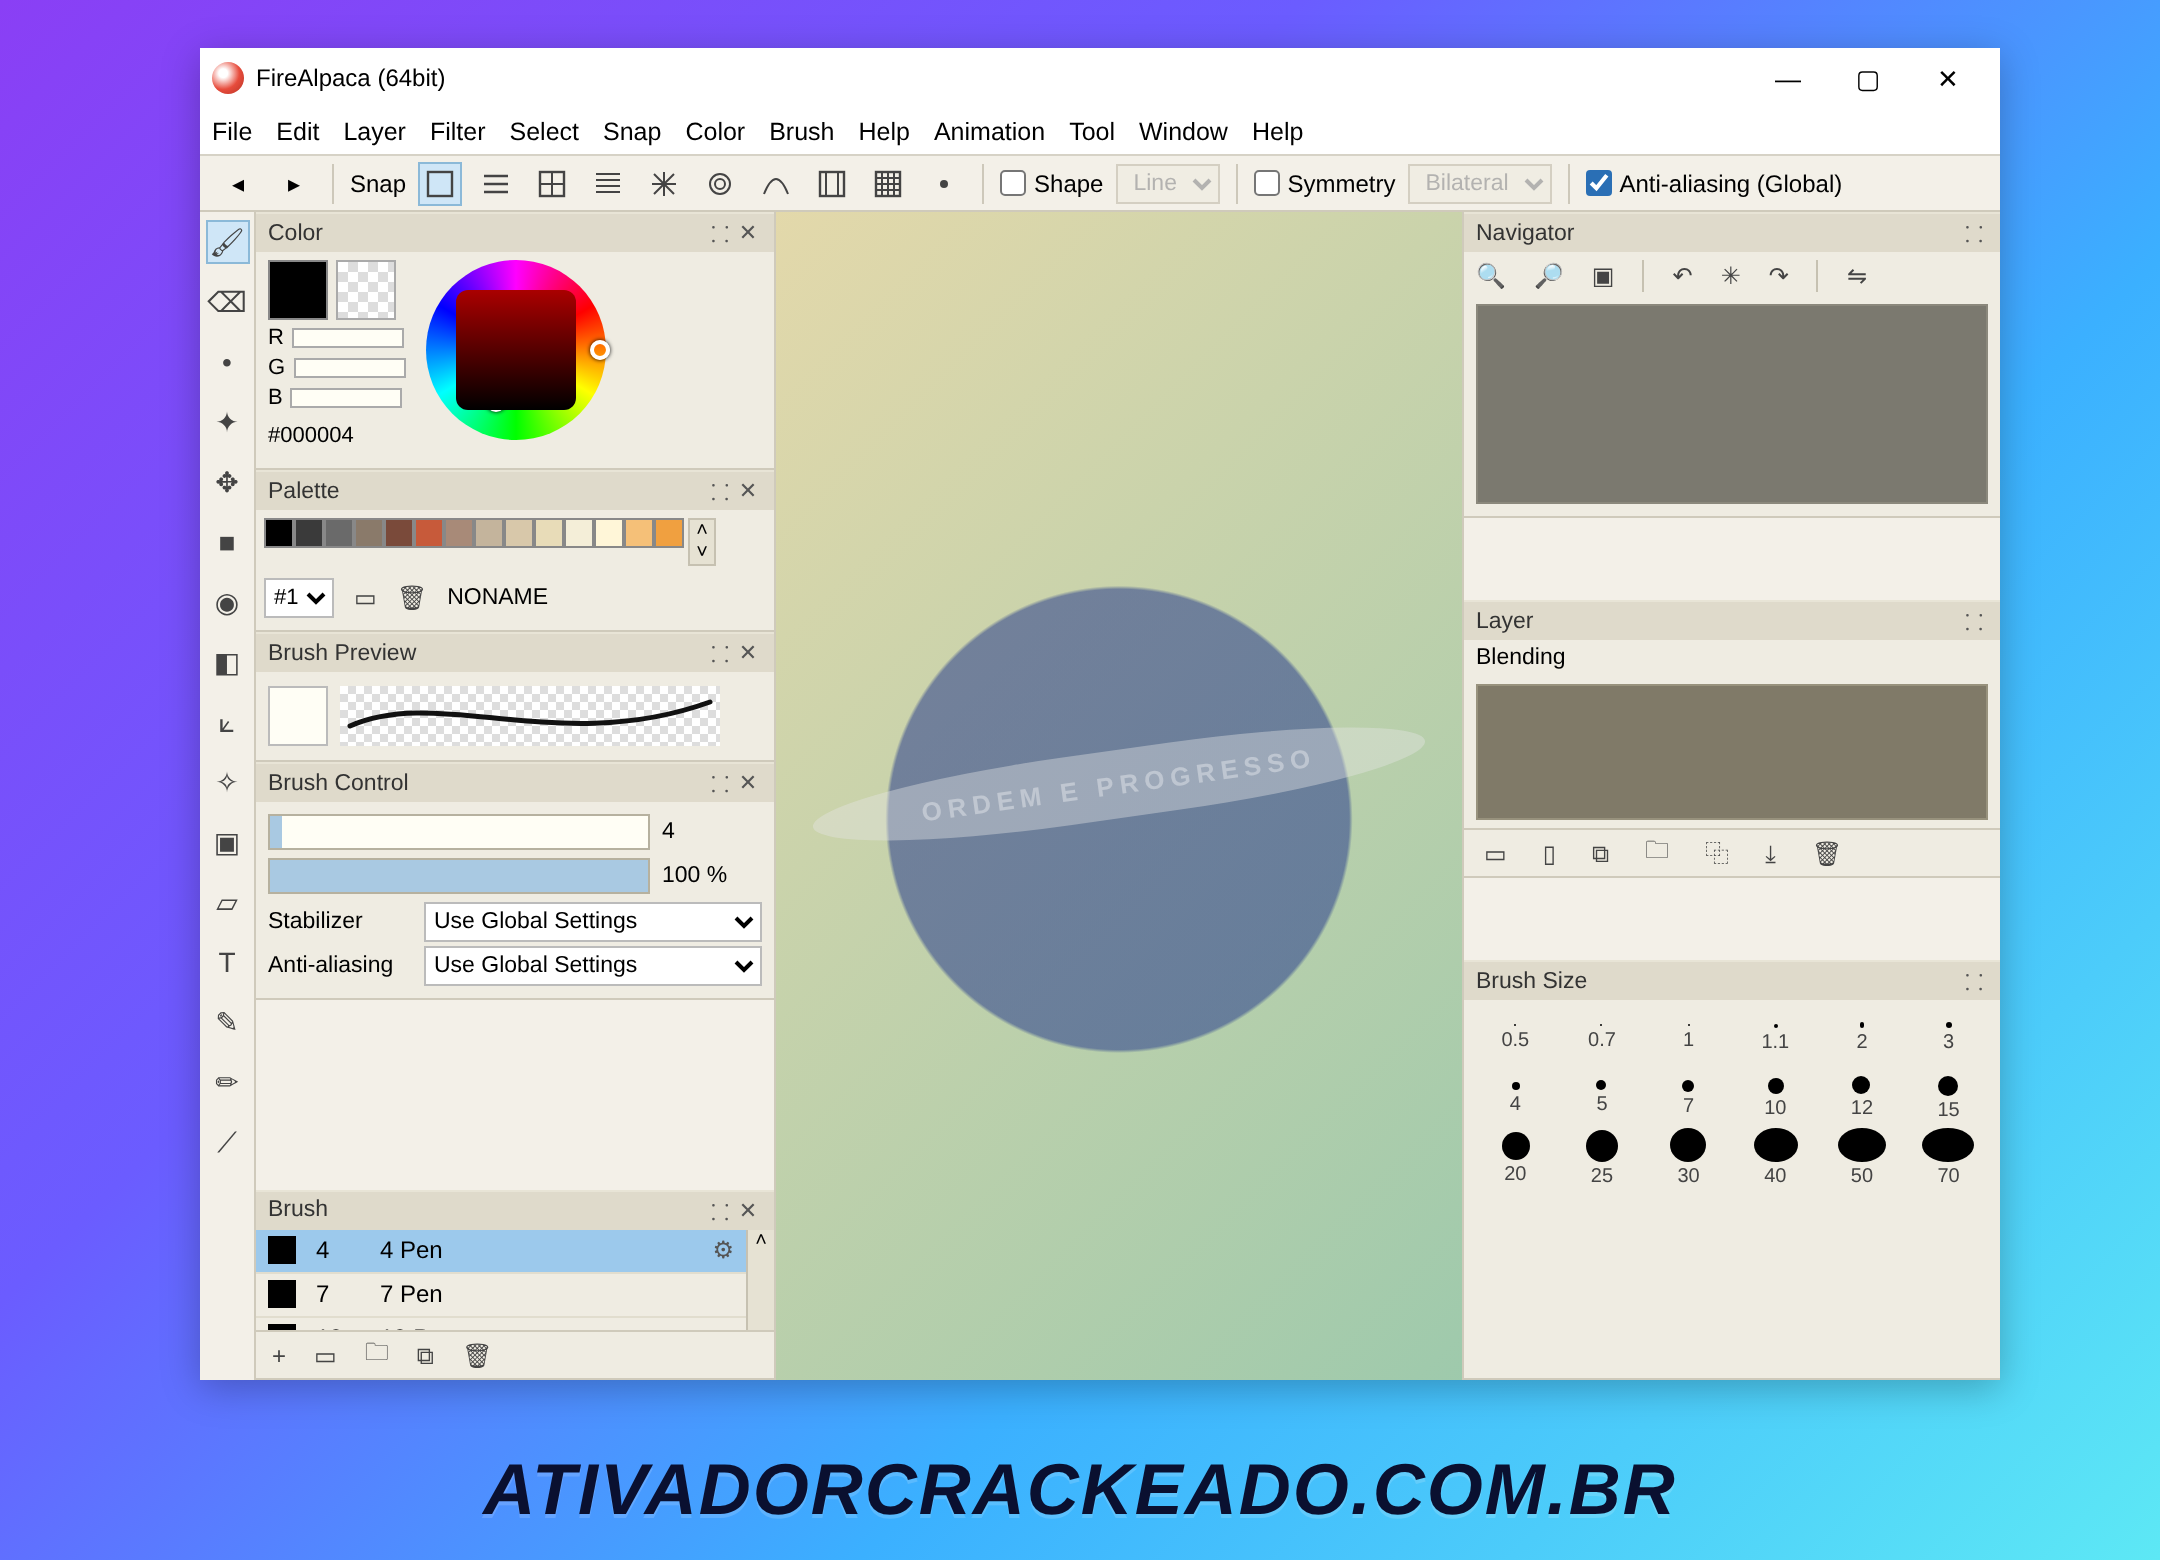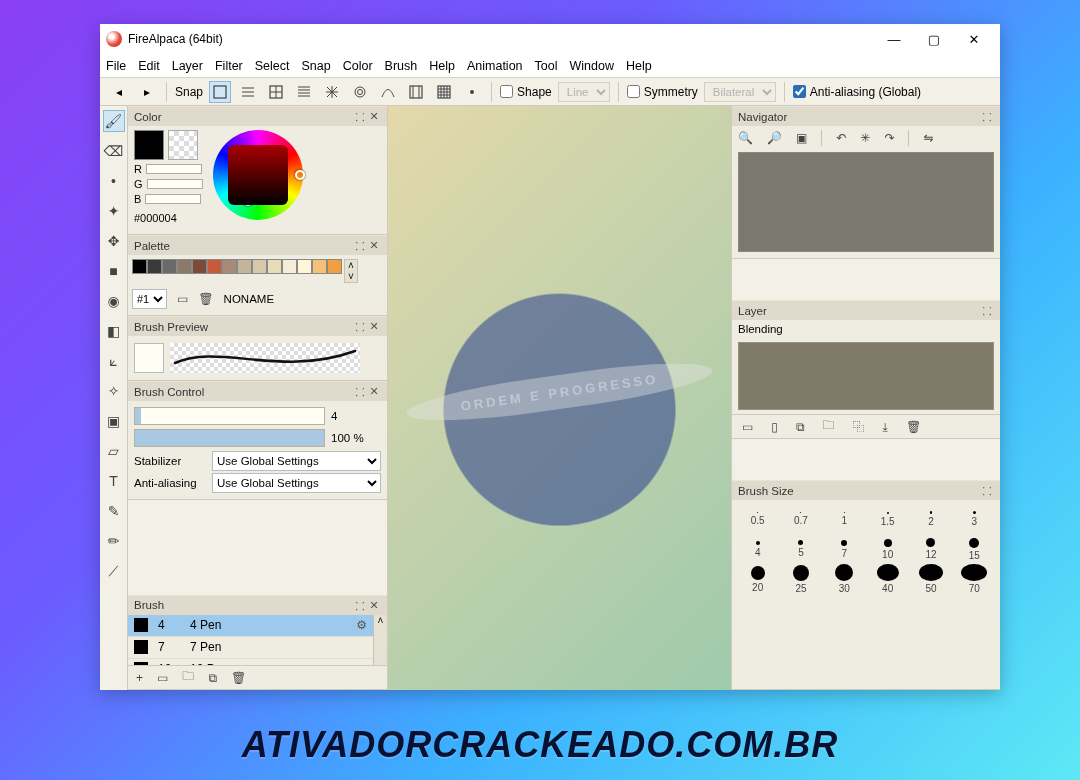--- a/index.html
+++ b/index.html
@@ -537,21 +537,21 @@
               <div class="bscell">
                 <div class="bsdot" style="width: 1px; height: 1px;"></div>
                 <div class="bslabel">0.7</div>
               </div>
               <div class="bscell">
                 <div class="bsdot" style="width: 1.5px; height: 1.5px;"></div>
                 <div class="bslabel">1</div>
               </div>
               <div class="bscell">
                 <div class="bsdot" style="width: 2px; height: 2px;"></div>
-                <div class="bslabel">1.5</div>
+                <div class="bslabel">1.1</div>
               </div>
               <div class="bscell">
                 <div class="bsdot" style="width: 2.5px; height: 2.5px;"></div>
                 <div class="bslabel">2</div>
               </div>
               <div class="bscell">
                 <div class="bsdot" style="width: 3px; height: 3px;"></div>
                 <div class="bslabel">3</div>
               </div>
               <div class="bscell">

